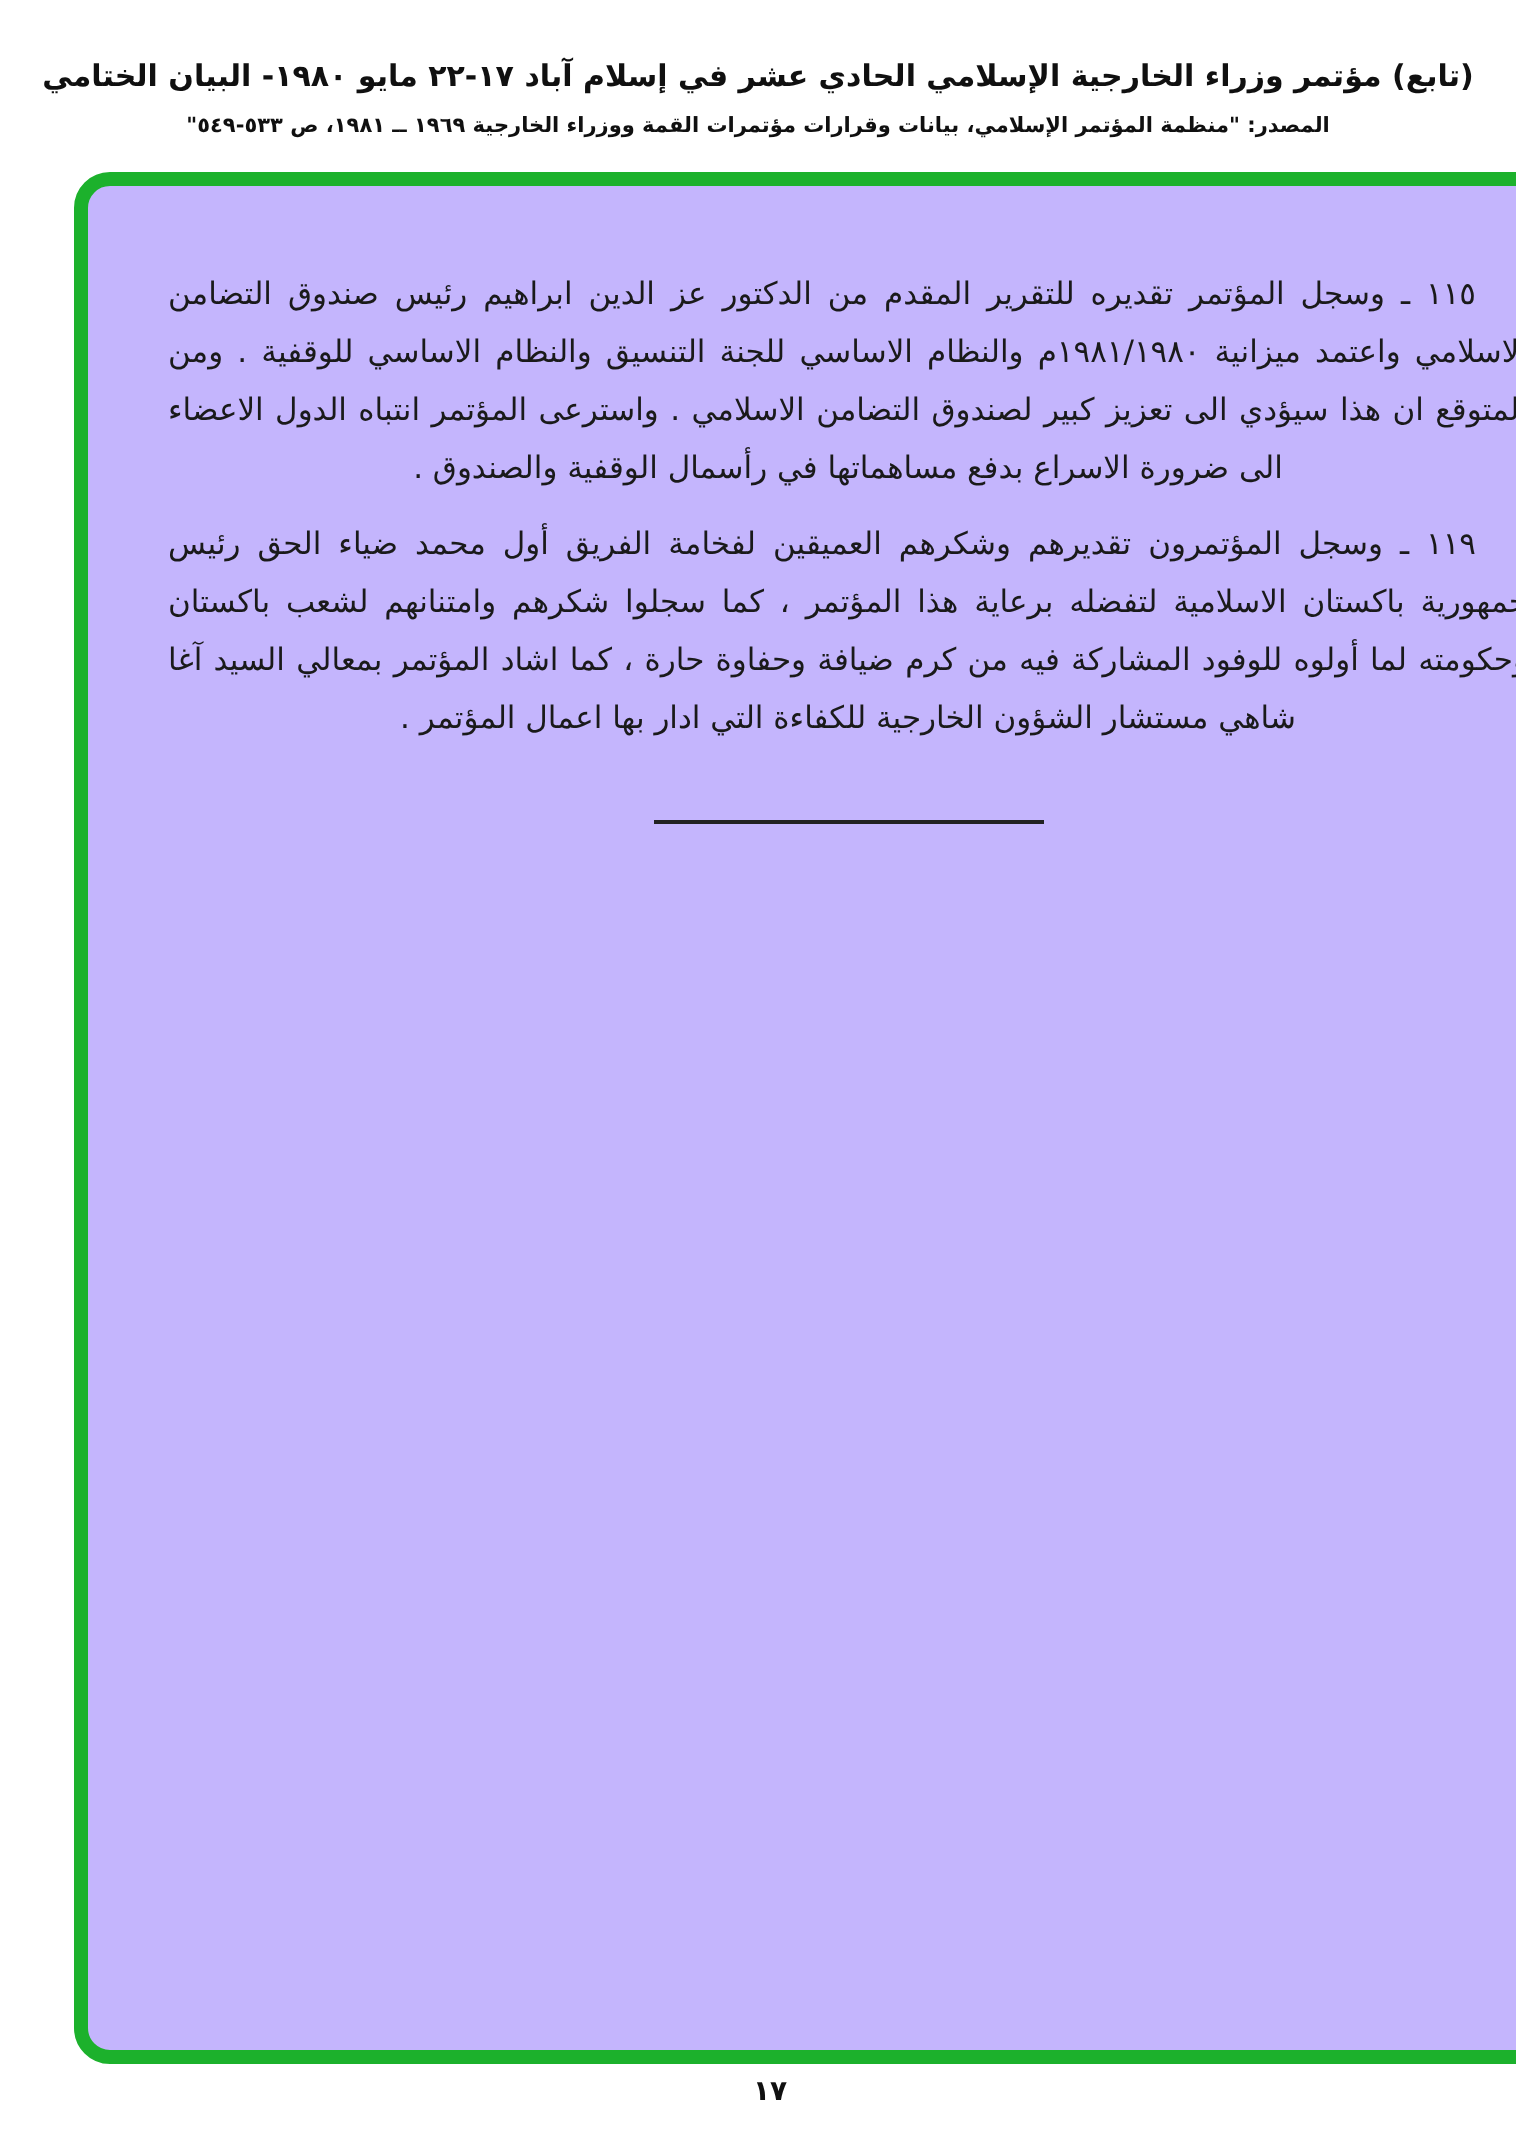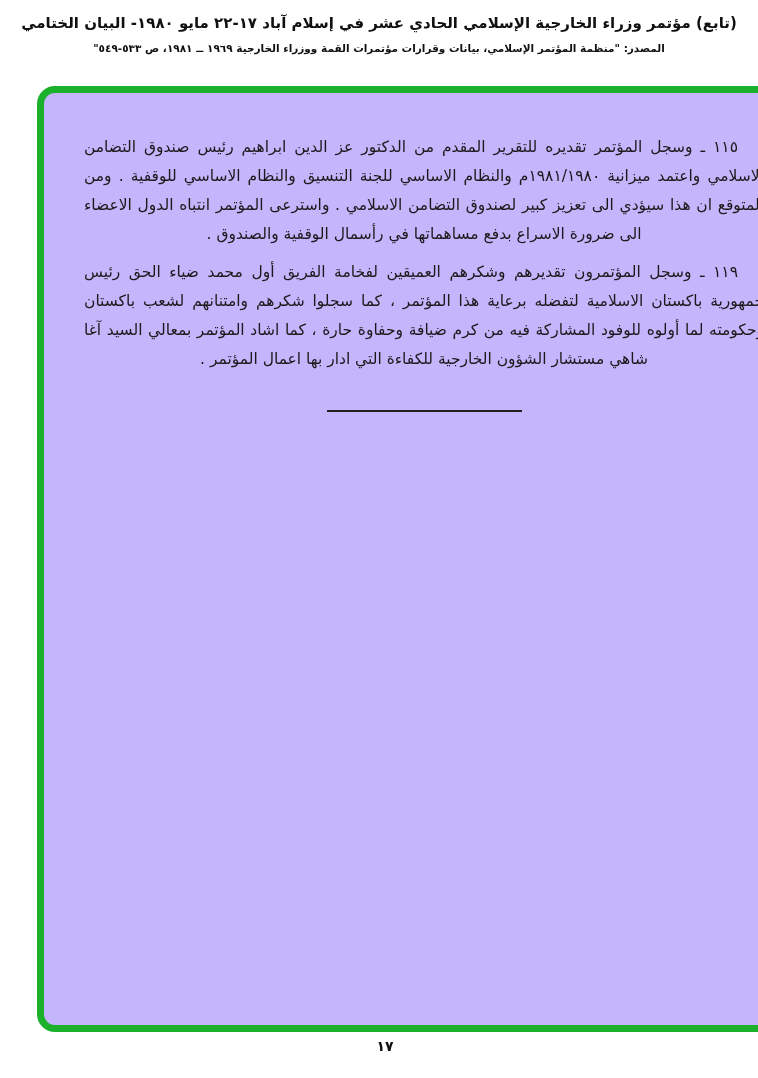--- a/index.html
+++ b/index.html
@@ -11,21 +11,21 @@
     height: 1078px;
     position: relative;
     background: #ffffff;
     font-family: "DejaVu Sans", sans-serif;
     color: #161616;
     overflow: hidden;
   }
   .page-header {
     direction: rtl;
     text-align: center;
-    padding-top: 12px;
+    padding-top: 27px;
   }
   .page-header .title {
     font-size: 15px;
     font-weight: bold;
     line-height: 1.5;
     color: #101010;
   }
   .page-header .source {
     font-size: 10.5px;
     font-weight: bold;

